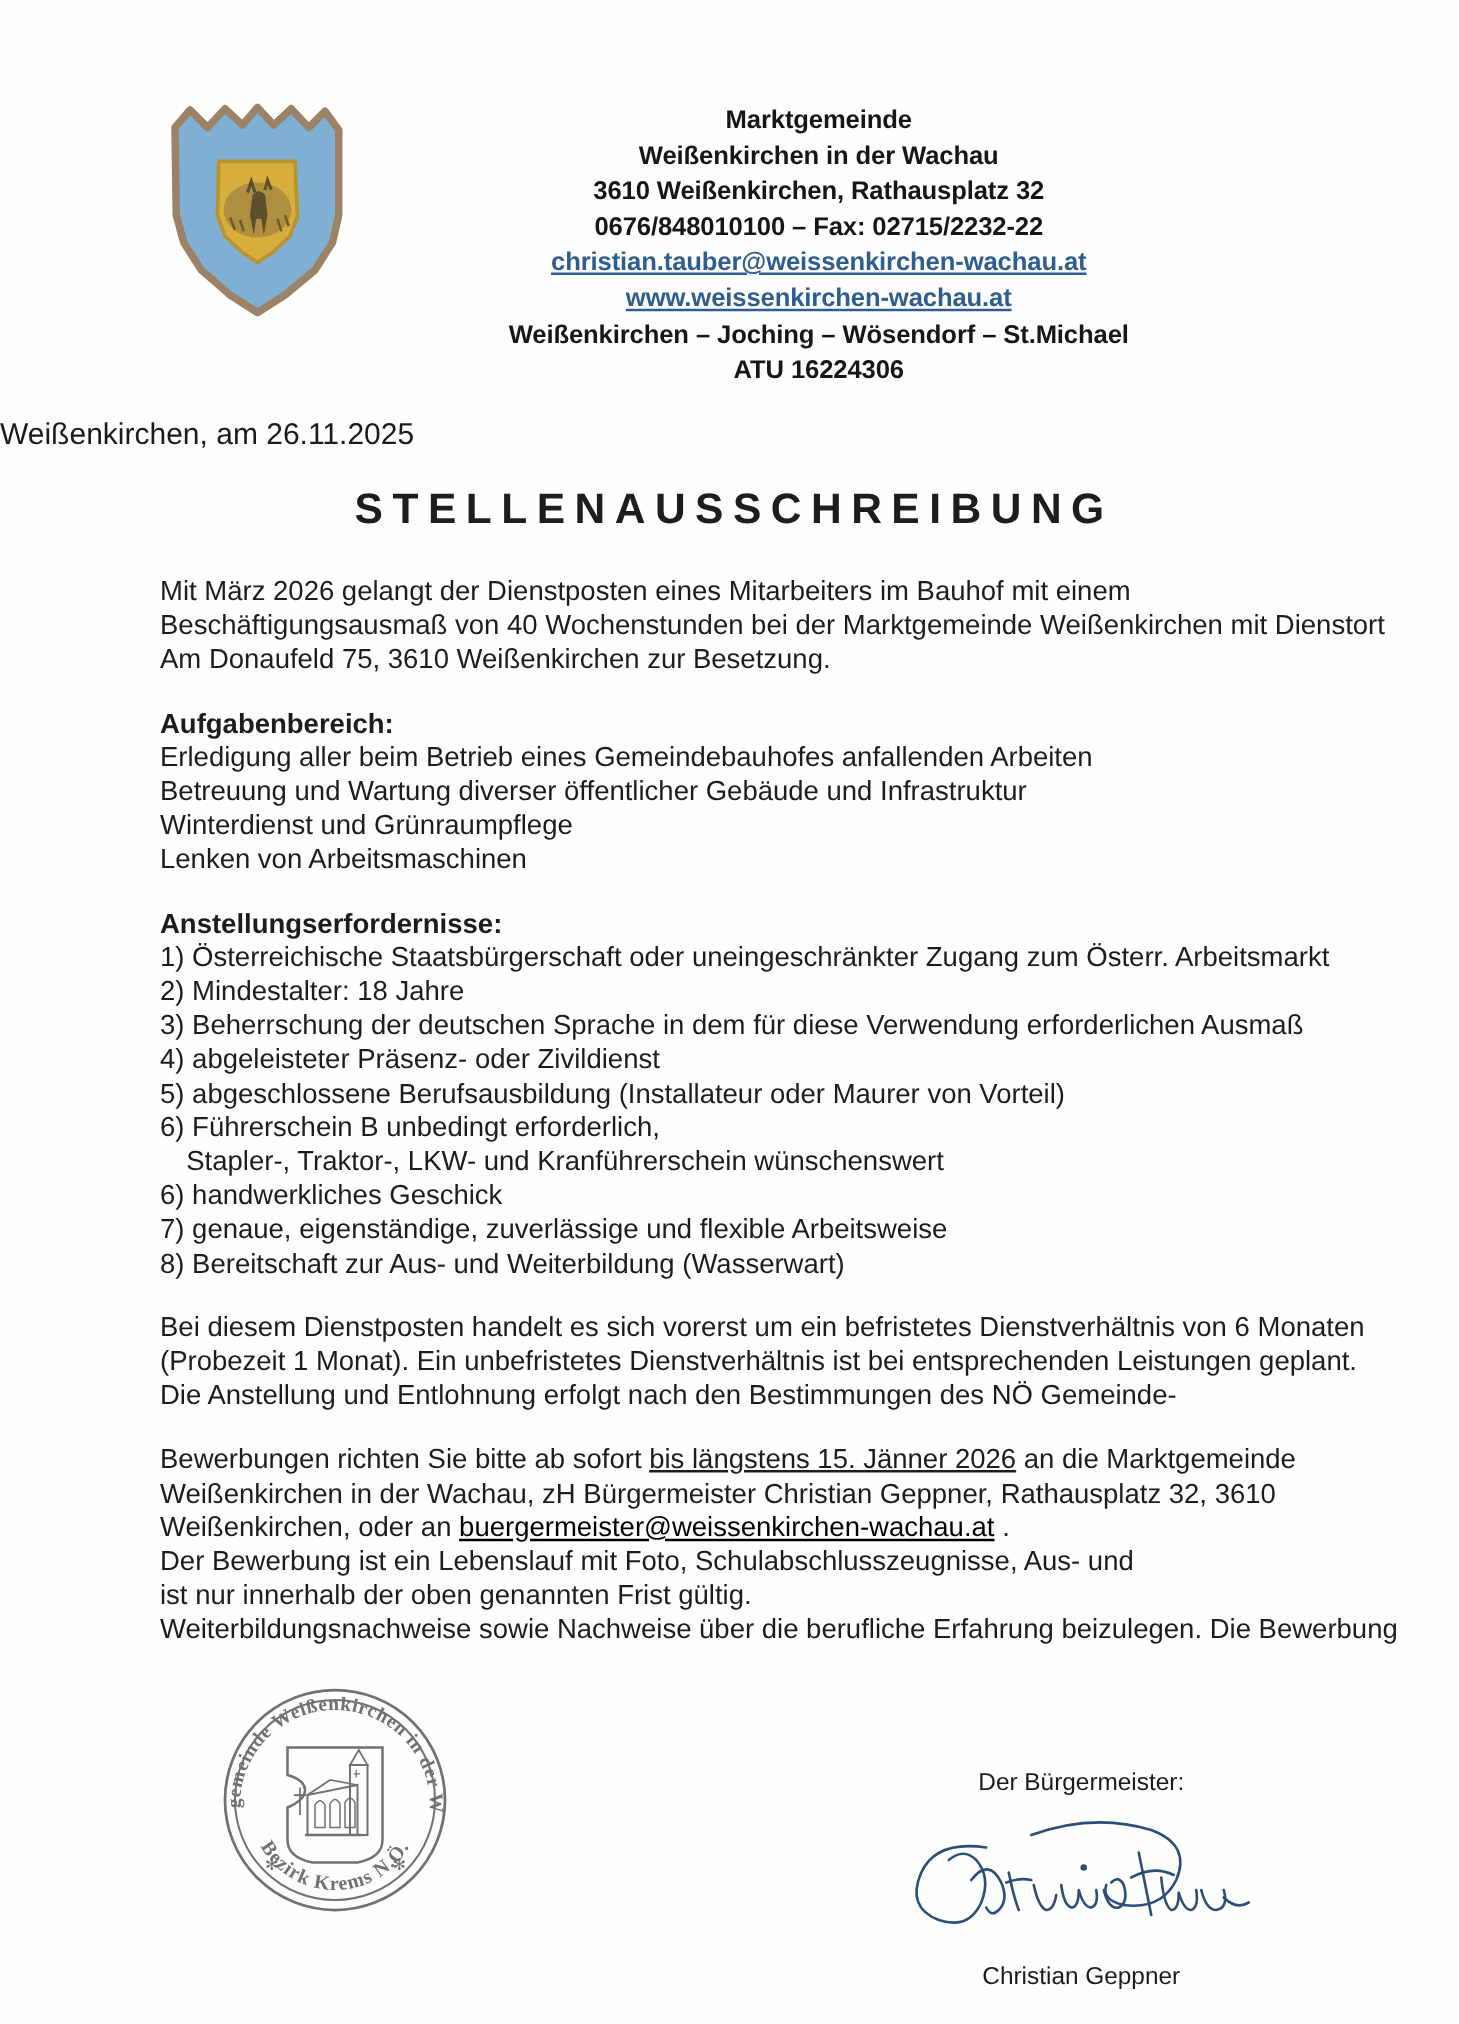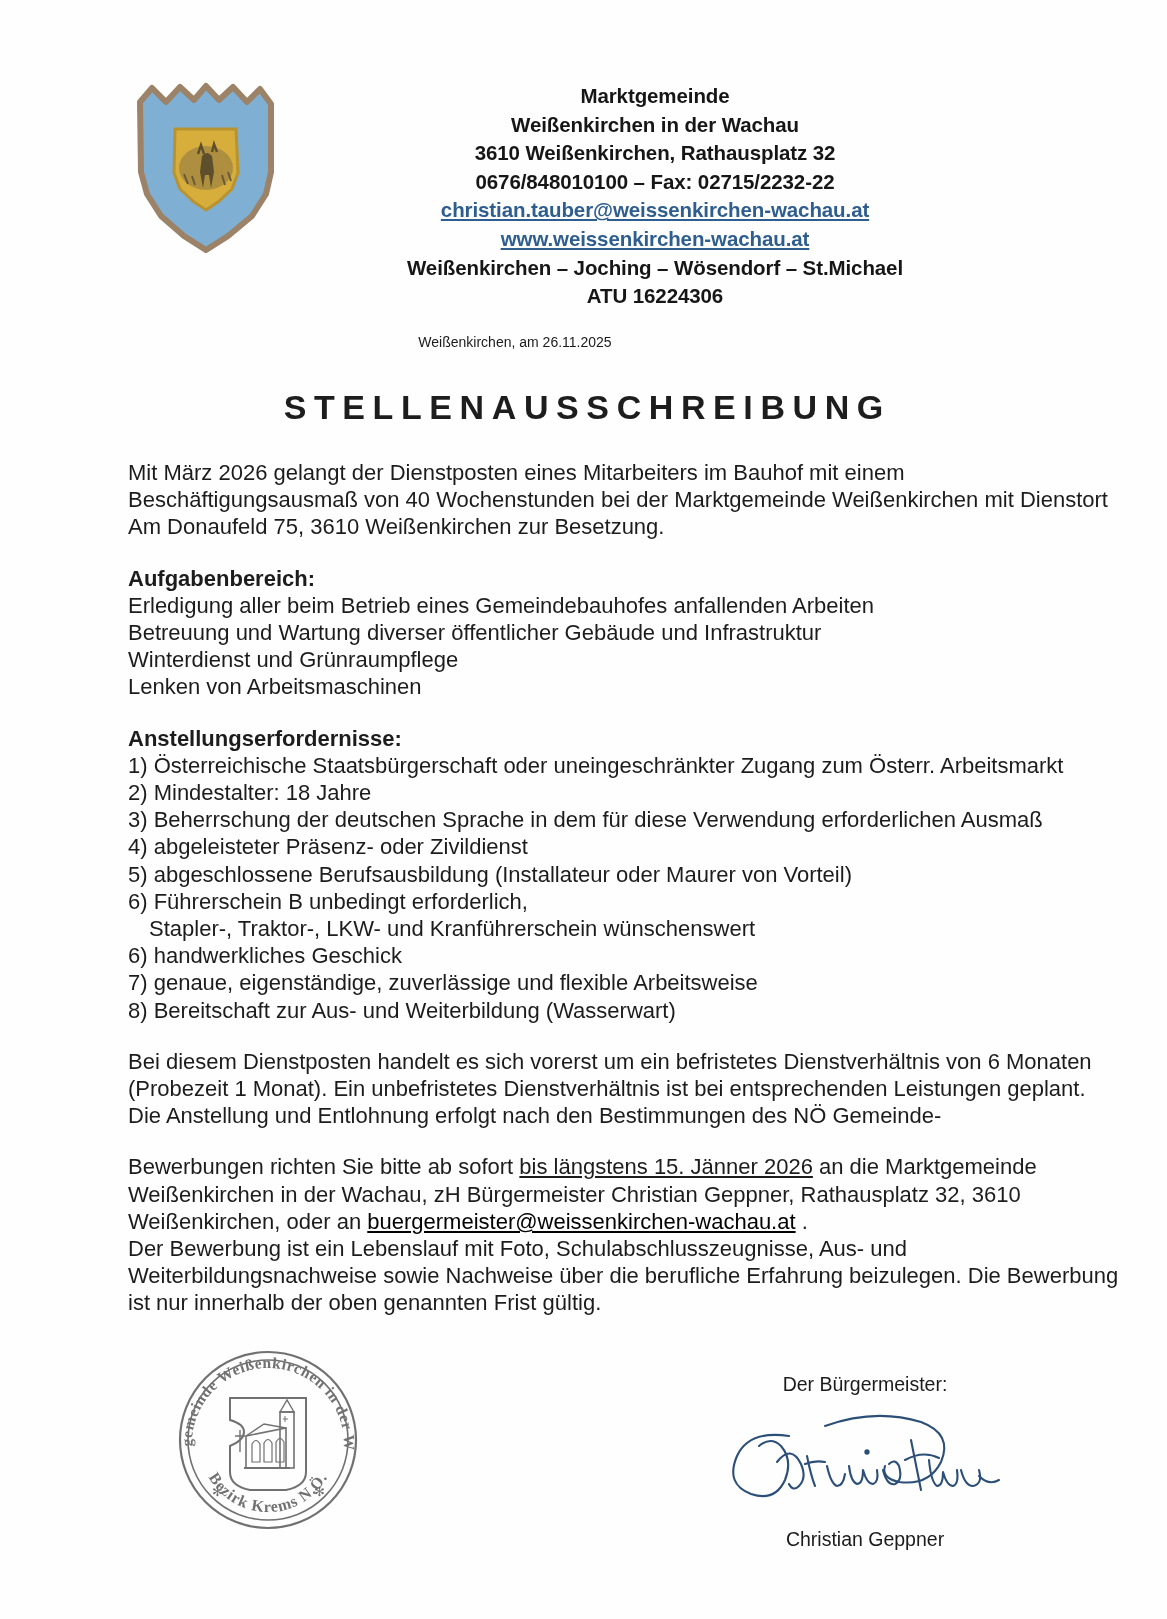--- a/index.html
+++ b/index.html
@@ -57,22 +57,22 @@
     text-decoration: underline;
     display: block;
   }
 
   
   .dateline {
     position: absolute;
     top: 334px;
     left: 0;
     width: 1030px;
-    text-align: center;
-    font-size: 14px;
+    text-align: left;
+    font-size: 24px;
     color: #1b1b1b;
   }
 
   
   .doc-title {
     position: absolute;
     top: 388px;
     left: 0;
     width: 1167px;
     text-align: center;
@@ -115,21 +115,21 @@
     top: 1340px;
     width: 200px;
     height: 200px;
     opacity: 0.78;
   }
   .stamp svg { display:block; width:100%; height:100%; }
 
   .sig-area {
     position: absolute;
     left: 700px;
-    top: 1373px;
+    top: 1415px;
     width: 330px;
     text-align: center;
   }
   .sig-label {
     font-size: 19.5px;
     color: #1b1b1b;
     display: block;
     margin-bottom: 4px;
   }
   .sig-ink {
@@ -214,22 +214,22 @@
       <span class="line">Bei diesem Dienstposten handelt es sich vorerst um ein befristetes Dienstverhältnis von 6 Monaten</span>
       <span class="line">(Probezeit 1 Monat). Ein unbefristetes Dienstverhältnis ist bei entsprechenden Leistungen geplant.</span>
       <span class="line">Die Anstellung und Entlohnung erfolgt nach den Bestimmungen des NÖ Gemeinde-</span>
     </p>
 
     <p class="para tight">
       <span class="line"><span>Bewerbungen richten Sie bitte ab sofort </span><span class="u">bis längstens 15. Jänner 2026</span><span> an die Marktgemeinde</span></span>
       <span class="line">Weißenkirchen in der Wachau, zH Bürgermeister Christian Geppner, Rathausplatz 32, 3610</span>
       <span class="line"><span>Weißenkirchen, oder an </span><span class="maillink">buergermeister@weissenkirchen-wachau.at</span><span> .</span></span>
       <span class="line">Der Bewerbung ist ein Lebenslauf mit Foto, Schulabschlusszeugnisse, Aus- und</span>
+      <span class="line">ist nur innerhalb der oben genannten Frist gültig.</span>
       <span class="line">Weiterbildungsnachweise sowie Nachweise über die berufliche Erfahrung beizulegen. Die Bewerbung</span>
-      <span class="line">ist nur innerhalb der oben genannten Frist gültig.</span>
     </p>
   </div>
 
   <div class="stamp">
     <svg viewBox="0 0 200 200" xmlns="http://www.w3.org/2000/svg">
       <defs>
         <path id="arcTop" d="M24,104 A76,76 0 0,1 176,104" fill="none"></path>
         <path id="arcBot" d="M32,104 A68,68 0 0,0 168,104" fill="none"></path>
       </defs>
       <circle cx="100" cy="100" r="88" fill="none" stroke="#4a4a4a" stroke-width="2.2"></circle>

